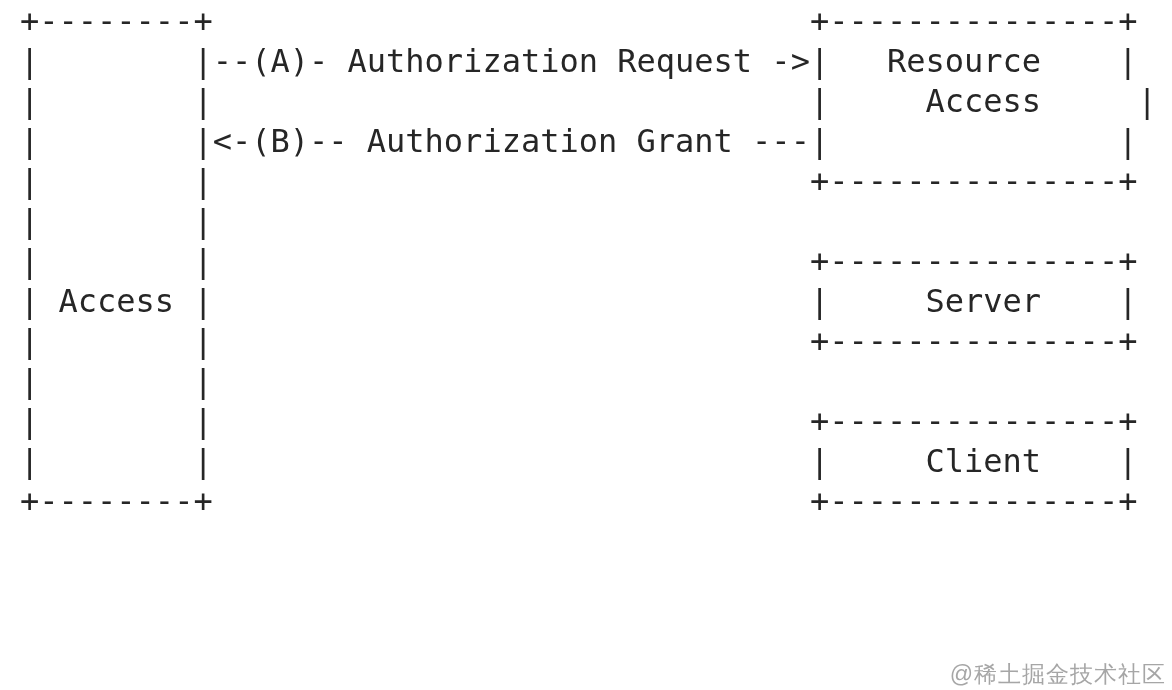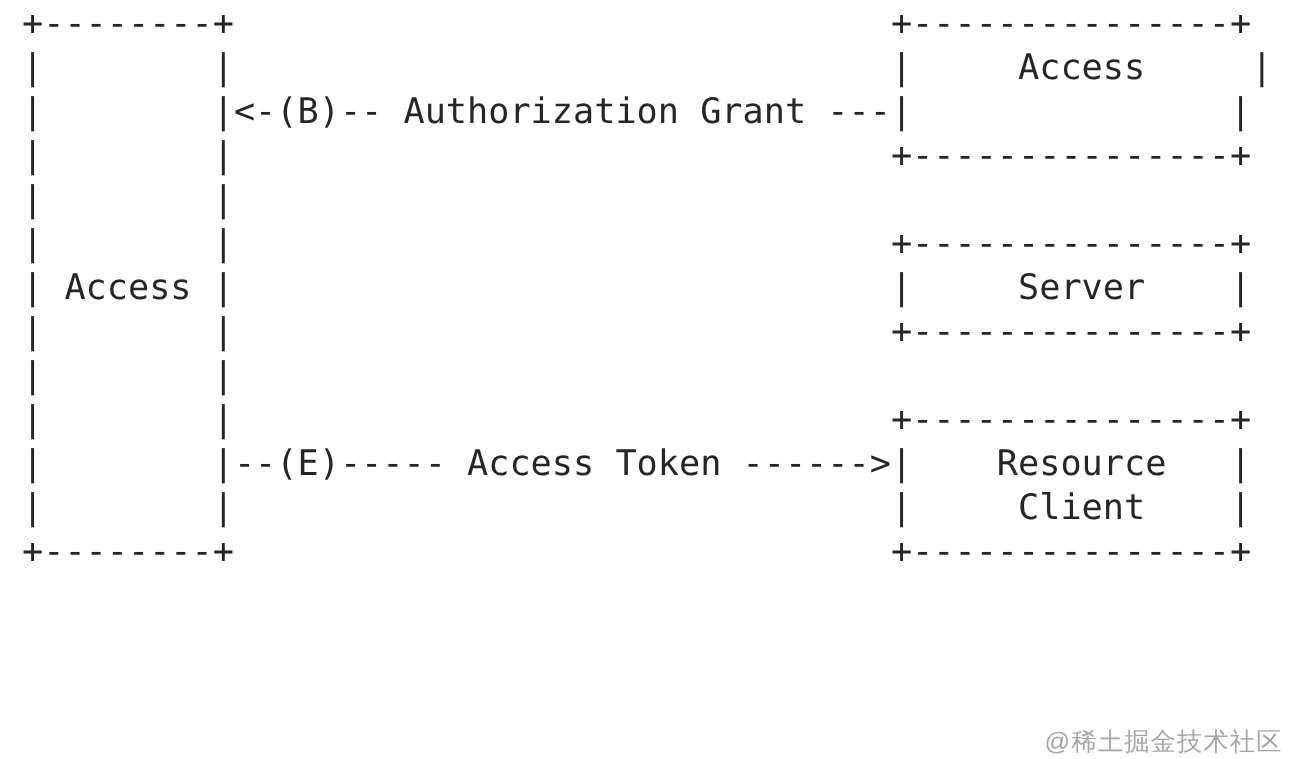--- a/index.html
+++ b/index.html
@@ -38,27 +38,27 @@
     letter-spacing: 1px;
     pointer-events: none;
   }
 </style>
 </head>
 <body>
 
 <div class="stage">
   <div class="ascii-art">
     <div class="ascii-line">+--------+                               +---------------+</div>
+    <div class="ascii-line">|        |--(A)- Authorization Request -&gt;|   Resource    |</div>
     <div class="ascii-line">|        |                               |     Access     |</div>
     <div class="ascii-line">|        |&lt;-(B)-- Authorization Grant ---|               |</div>
     <div class="ascii-line">|        |                               +---------------+</div>
     <div class="ascii-line">|        |</div>
     <div class="ascii-line">|        |                               +---------------+</div>
     <div class="ascii-line">| Access |                               |     Server    |</div>
     <div class="ascii-line">|        |                               +---------------+</div>
     <div class="ascii-line">|        |</div>
     <div class="ascii-line">|        |                               +---------------+</div>
-    <div class="ascii-line">|        |--(E)----- Access Token ------&gt;|    Resource   |</div>
     <div class="ascii-line">|        |                               |     Client    |</div>
     <div class="ascii-line">+--------+                               +---------------+</div>
   </div>
   <div class="watermark">@稀土掘金技术社区</div>
 </div>
 
 </body></html>

